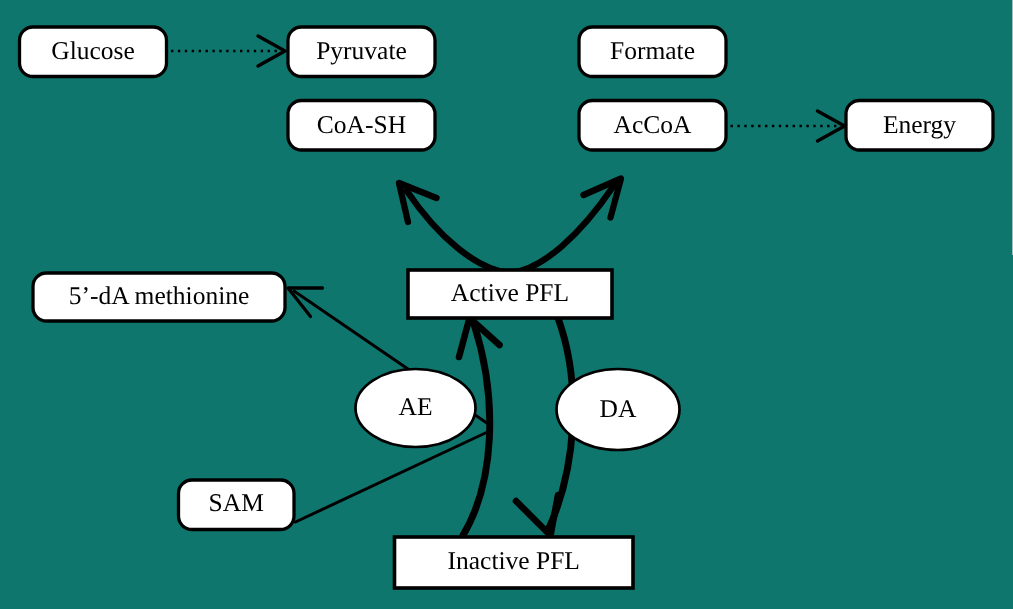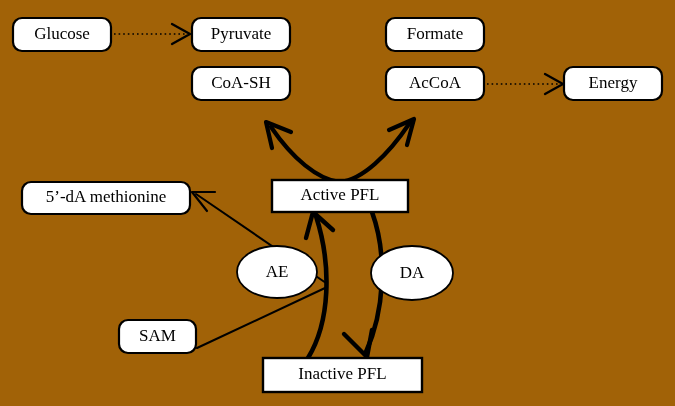--- a/index.html
+++ b/index.html
@@ -10,21 +10,21 @@
   body {
     width: 675px;
     height: 406px;
     font-family: "Liberation Serif", "DejaVu Serif", serif;
     overflow: hidden;
   }
   #diagram-root {
     position: relative;
     width: 675px;
     height: 406px;
-    background: #a16207;
+    background: #0f766e;
   }
   svg.canvas {
     position: absolute;
     left: 0;
     top: 0;
     width: 675px;
     height: 406px;
     display: block;
   }
   .node-label {

